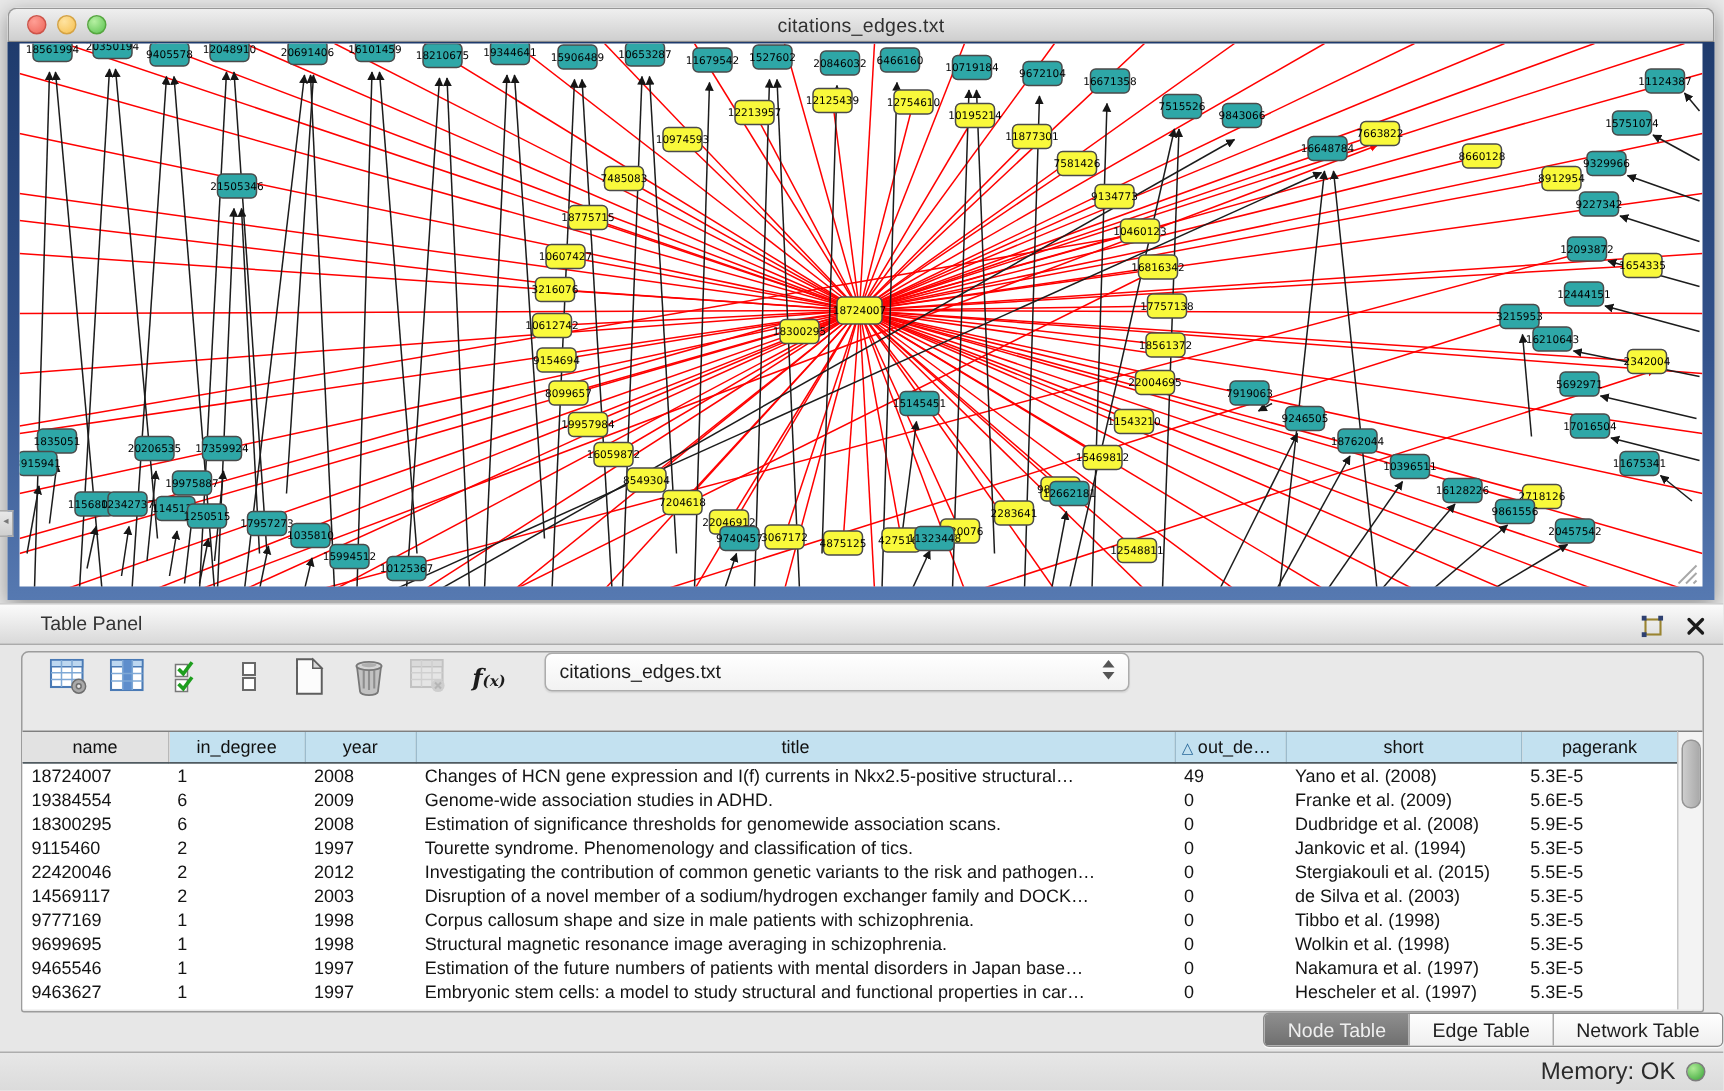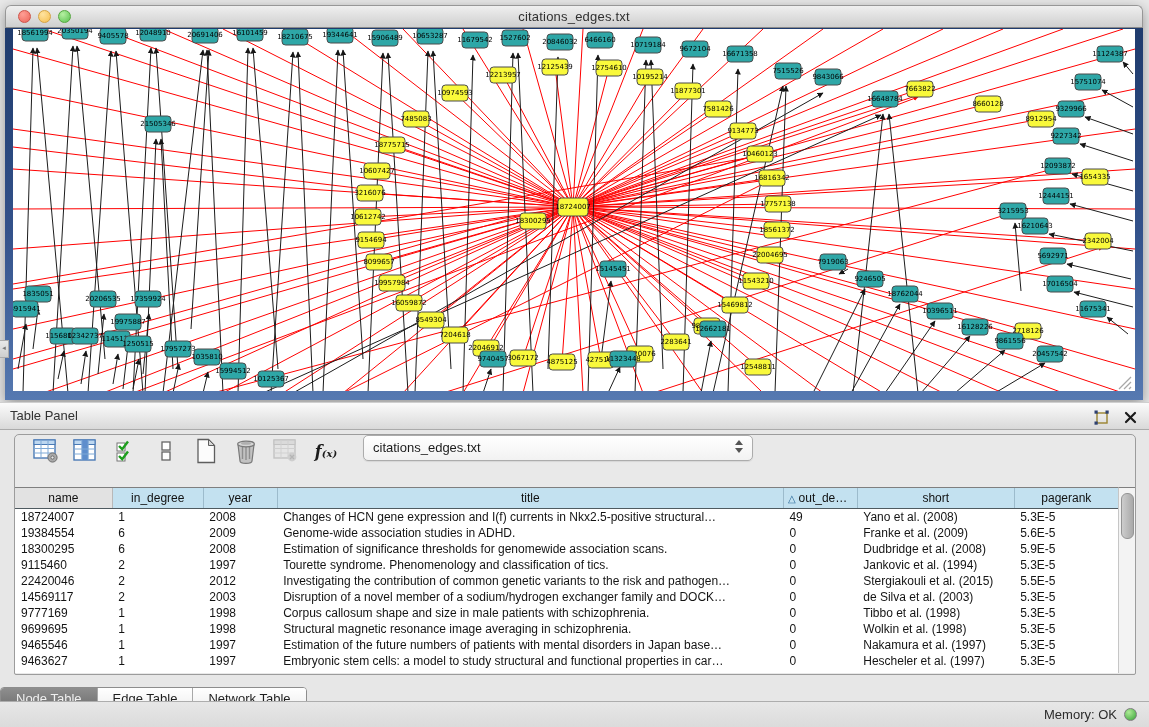--- a/index.html
+++ b/index.html
@@ -17,21 +17,21 @@
   .net-canvas{width:100%;height:100%;background:#FFFFFF;position:relative;overflow:hidden;}
   .net-canvas svg{position:absolute;left:0;top:0;}
   .edge-red{stroke:#FF0000;stroke-width:1;}
   .edge-black{stroke:#1C1C1C;stroke-width:1;}
   .node-label{font-family:"DejaVu Sans",sans-serif;font-size:7px;fill:#000;text-anchor:middle;}
   .grip{stroke:#A8A8A8;stroke-width:1.3;}
   .left-handle{position:absolute;left:0;top:340px;width:8px;height:16px;background:linear-gradient(#E8E8E8,#CFCFCF);border:1px solid #ABABAB;border-left:none;font-size:7px;line-height:14px;color:#777;text-align:center;}
 
   
   .table-panel{position:absolute;top:402px;left:0;width:1149px;height:325px;background:#E7E7E7;}
-  .tp-header{height:28px;background:linear-gradient(#FBFBFB,#D9D9D9);border-top:1px solid #CICICI;border-top:1px solid #CFCFCF;border-bottom:1px solid #ABABAB;position:relative;box-sizing:border-box;}
+  .tp-header{height:28px;background:linear-gradient(#FBFBFB,#D9D9D9);border-top:1px solid #CICICI;border-top:1px solid #CFCFCF;border-bottom:1px solid #ABABAB;position:relative;box-sizing:border-box;padding-left:17px;}
   .tp-title{font-size:13px;color:#333;line-height:26px;padding-left:10px;}
   .tp-actions{position:absolute;right:12px;top:6px;display:flex;gap:14px;align-items:center;}
 
   .sub-panel{position:absolute;left:14px;top:32px;width:1120px;height:239px;background:#E9E9E9;border:1px solid #9C9C9C;border-radius:5px 5px 2px 2px;box-sizing:content-box;}
   .toolbar{height:52px;display:flex;align-items:flex-start;padding-left:14px;}
   .tb-icon{width:34px;height:32px;display:flex;align-items:center;justify-content:center;margin-right:6px;}
   .tb-icon.disabled{opacity:.55;}
   .fx{font-family:"DejaVu Serif",serif;font-style:italic;font-weight:bold;font-size:16px;color:#1c1c1c;}
   .fx small{font-size:10px;font-weight:bold;}
   .combo{margin-left:14px;width:388px;height:24px;background:linear-gradient(#FFFFFF,#F2F2F2);border:1px solid #ACACAC;border-radius:5px;position:relative;box-shadow:0 1px 1px rgba(0,0,0,.08);}
@@ -43,28 +43,28 @@
   .tbl-wrap{position:absolute;left:0;top:52px;right:16px;bottom:1px;border-top:1px solid #7F7F7F;background:#fff;overflow:hidden;}
   table.grid{border-collapse:collapse;table-layout:fixed;width:1104px;}
   table.grid th{height:20px;background:#C3E1F0;border-right:1px solid #9CBBCC;border-bottom:1px solid #4F5A60;font-weight:normal;font-size:12px;color:#111;padding:0 4px;overflow:hidden;white-space:nowrap;}
   table.grid th.first{background:#E2E2E2;border-right:1px solid #B8B8B8;}
   table.grid th.left{text-align:left;}
   table.grid td{height:16px;font-size:12px;color:#141414;padding:0 6px;white-space:nowrap;overflow:hidden;border:none;}
   .sort{color:#2A6A9A;font-size:10px;margin-right:3px;}
   .vscroll{position:absolute;right:0;top:52px;bottom:1px;width:16px;background:#F3F3F3;border-left:1px solid #C6C6C6;border-top:1px solid #7F7F7F;}
   .vthumb{position:absolute;left:2px;top:5px;width:11px;height:44px;background:linear-gradient(90deg,#CDCDCD,#A9A9A9);border:1px solid #949494;border-radius:6px;}
 
-  .tabs-row{position:absolute;left:0;right:0;top:285px;display:flex;justify-content:flex-start;}
+  .tabs-row{position:absolute;left:0;right:0;top:273px;display:flex;justify-content:flex-end;}
   .seg{display:flex;border:1px solid #8D8D8D;border-radius:4px;overflow:hidden;height:21px;background:#fff;box-shadow:0 1px 0 rgba(255,255,255,.7);}
   .seg-item{padding:0 15px;font-size:13px;line-height:21px;color:#1e1e1e;background:linear-gradient(#FFFFFF,#EFEFEF);border-right:1px solid #A8A8A8;}
   .seg-item:last-child{border-right:none;}
   .seg-item.sel{background:linear-gradient(#8E8E8E,#6F6F6F);color:#EFEFEF;}
 
   .statusbar{position:absolute;left:0;right:0;bottom:0;height:26px;border-top:1px solid #ADADAD;background:linear-gradient(#E7E7E7,#DBDBDB);display:flex;justify-content:flex-end;align-items:center;padding-right:12px;gap:7px;box-sizing:border-box;}
-  .mem-label{font-size:13px;color:#2b2b2b;}
+  .mem-label{font-size:16px;color:#2b2b2b;}
   .mem-dot{width:13px;height:13px;border-radius:50%;background:radial-gradient(circle at 35% 30%,#AEEB96,#37A337);border:1px solid #7D7D7D;box-sizing:border-box;}
 </style>
 </head>
 <body>
 
 <div class="net-window">
   <div class="titlebar">
     <div class="tl tl-red"></div>
     <div class="tl tl-yellow"></div>
     <div class="tl tl-green"></div>

